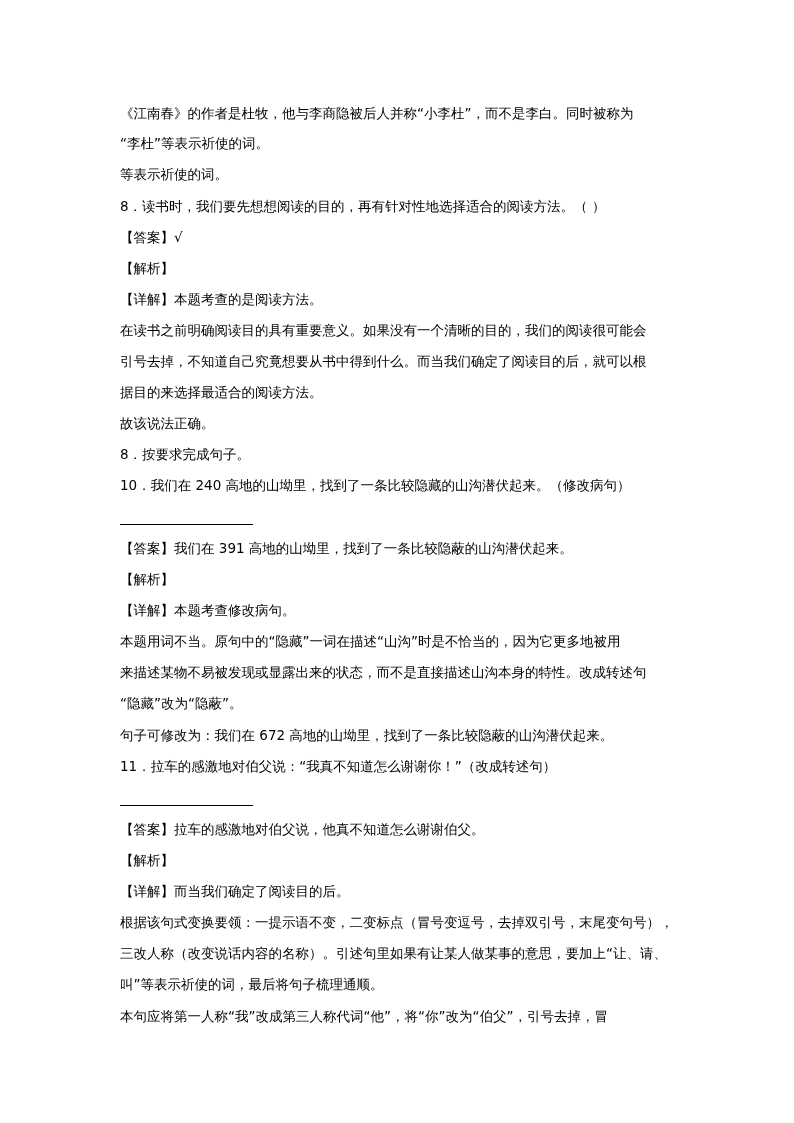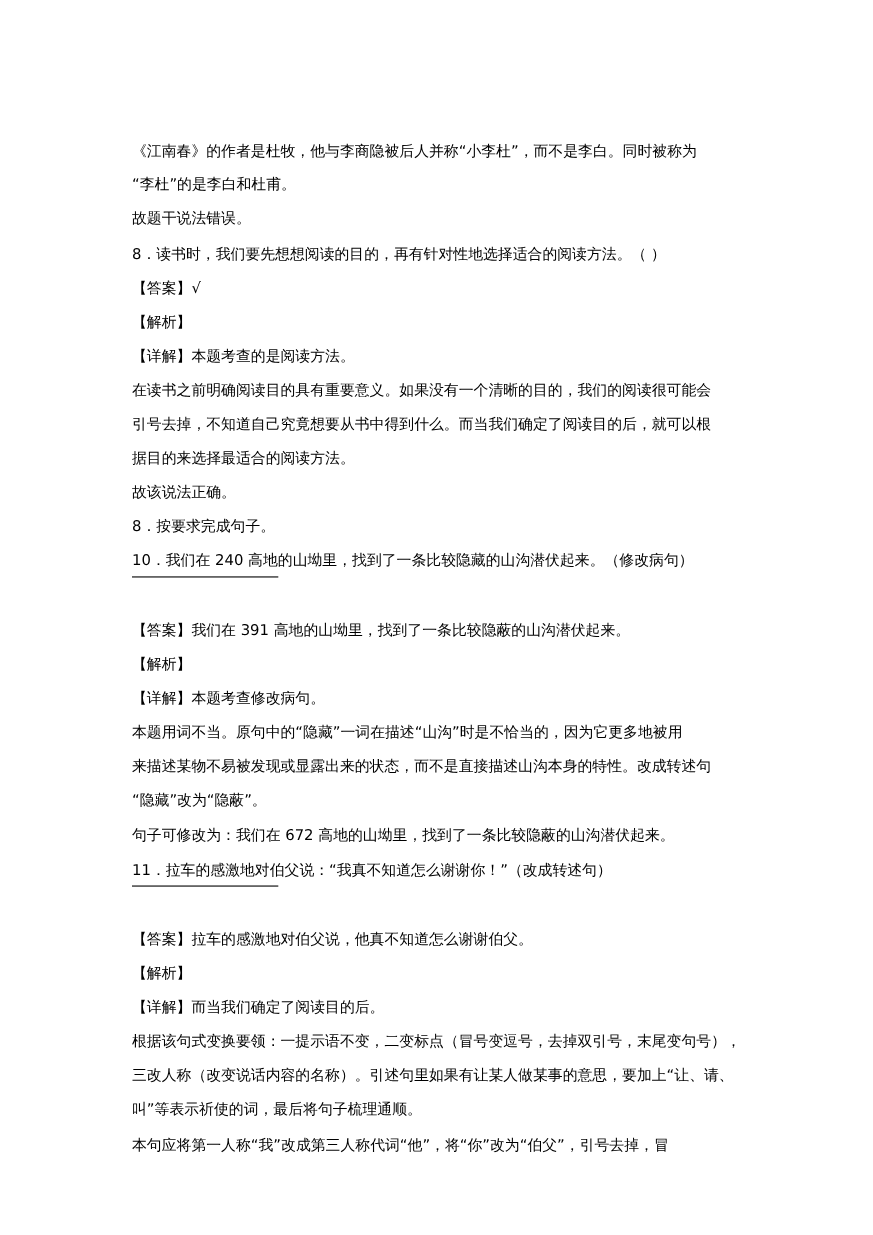--- a/index.html
+++ b/index.html
@@ -1,28 +1,28 @@
 <!DOCTYPE html>
 <html><head>
 <meta charset="utf-8">
 <style>
   html, body { margin: 0; padding: 0; background: #ffffff; }
   body { width: 794px; height: 1123px; position: relative; overflow: hidden;
          font-family: "DejaVu Sans", "Liberation Sans", sans-serif; color: #000; }
   .page { position: absolute; left: 120px; top: 0; width: 570px; }
-  .line { position: absolute; left: 0; font-size: 13.5px; line-height: 20px; white-space: nowrap; letter-spacing: 0px; margin-top: 25px; }
+  .line { position: absolute; left: 0; font-size: 13.5px; line-height: 20px; white-space: nowrap; letter-spacing: 0px; }
   .blank { position: absolute; left: 0; width: 133px; height: 0; border-top: 1px solid #000; }
 </style>
 </head>
 <body>
 
 <div class="page">
   <div class="line" style="top:103px">《江南春》的作者是杜牧，他与李商隐被后人并称“小李杜”，而不是李白。同时被称为</div>
-  <div class="line" style="top:133px">“李杜”的是李白和杜甫。</div>
-  <div class="line" style="top:164px">故题干说法错误。</div>
+  <div class="line" style="top:133px">“李杜”等表示祈使的词。</div>
+  <div class="line" style="top:164px">等表示祈使的词。</div>
   <div class="line" style="top:196px">8．读书时，我们要先想想阅读的目的，再有针对性地选择适合的阅读方法。（          ）</div>
   <div class="line" style="top:227px">【答案】√</div>
   <div class="line" style="top:258px">【解析】</div>
   <div class="line" style="top:289px">【详解】本题考查的是阅读方法。</div>
   <div class="line" style="top:320px">在读书之前明确阅读目的具有重要意义。如果没有一个清晰的目的，我们的阅读很可能会</div>
   <div class="line" style="top:351px">引号去掉，不知道自己究竟想要从书中得到什么。而当我们确定了阅读目的后，就可以根</div>
   <div class="line" style="top:382px">据目的来选择最适合的阅读方法。</div>
   <div class="line" style="top:413px">故该说法正确。</div>
   <div class="line" style="top:444px">8．按要求完成句子。</div>
   <div class="line" style="top:475px">10．我们在 240 高地的山坳里，找到了一条比较隐藏的山沟潜伏起来。（修改病句）</div>

